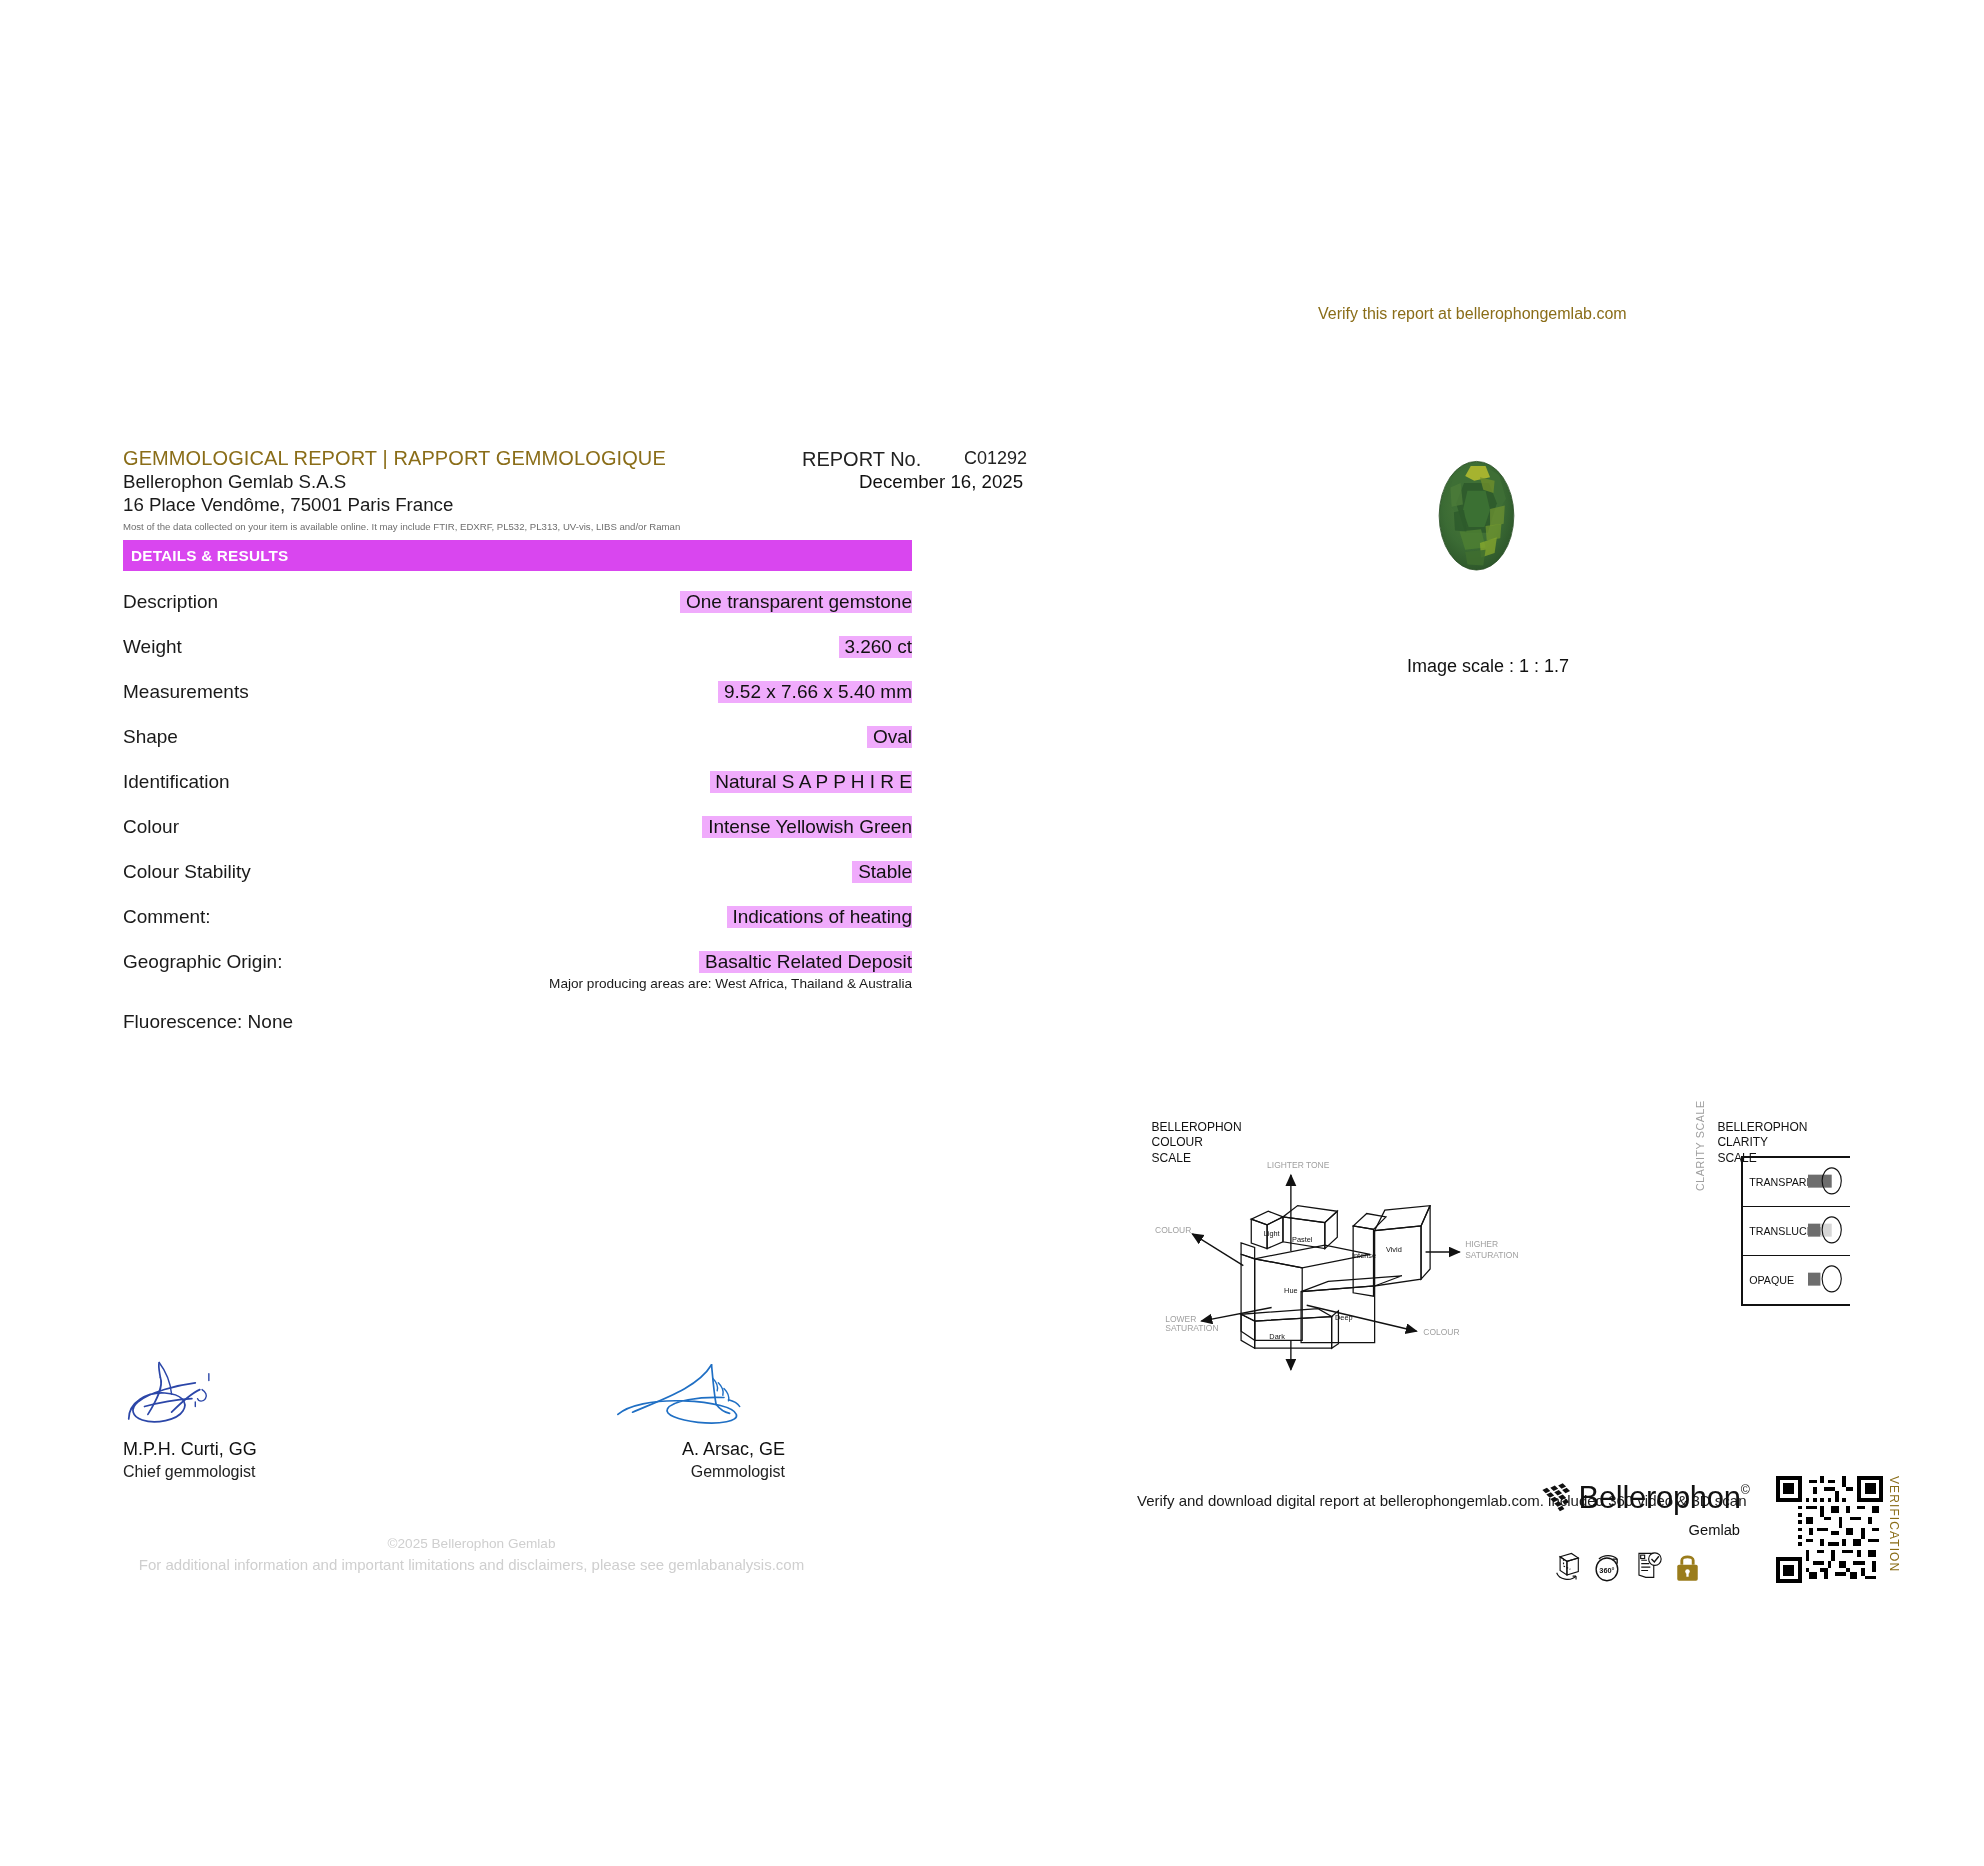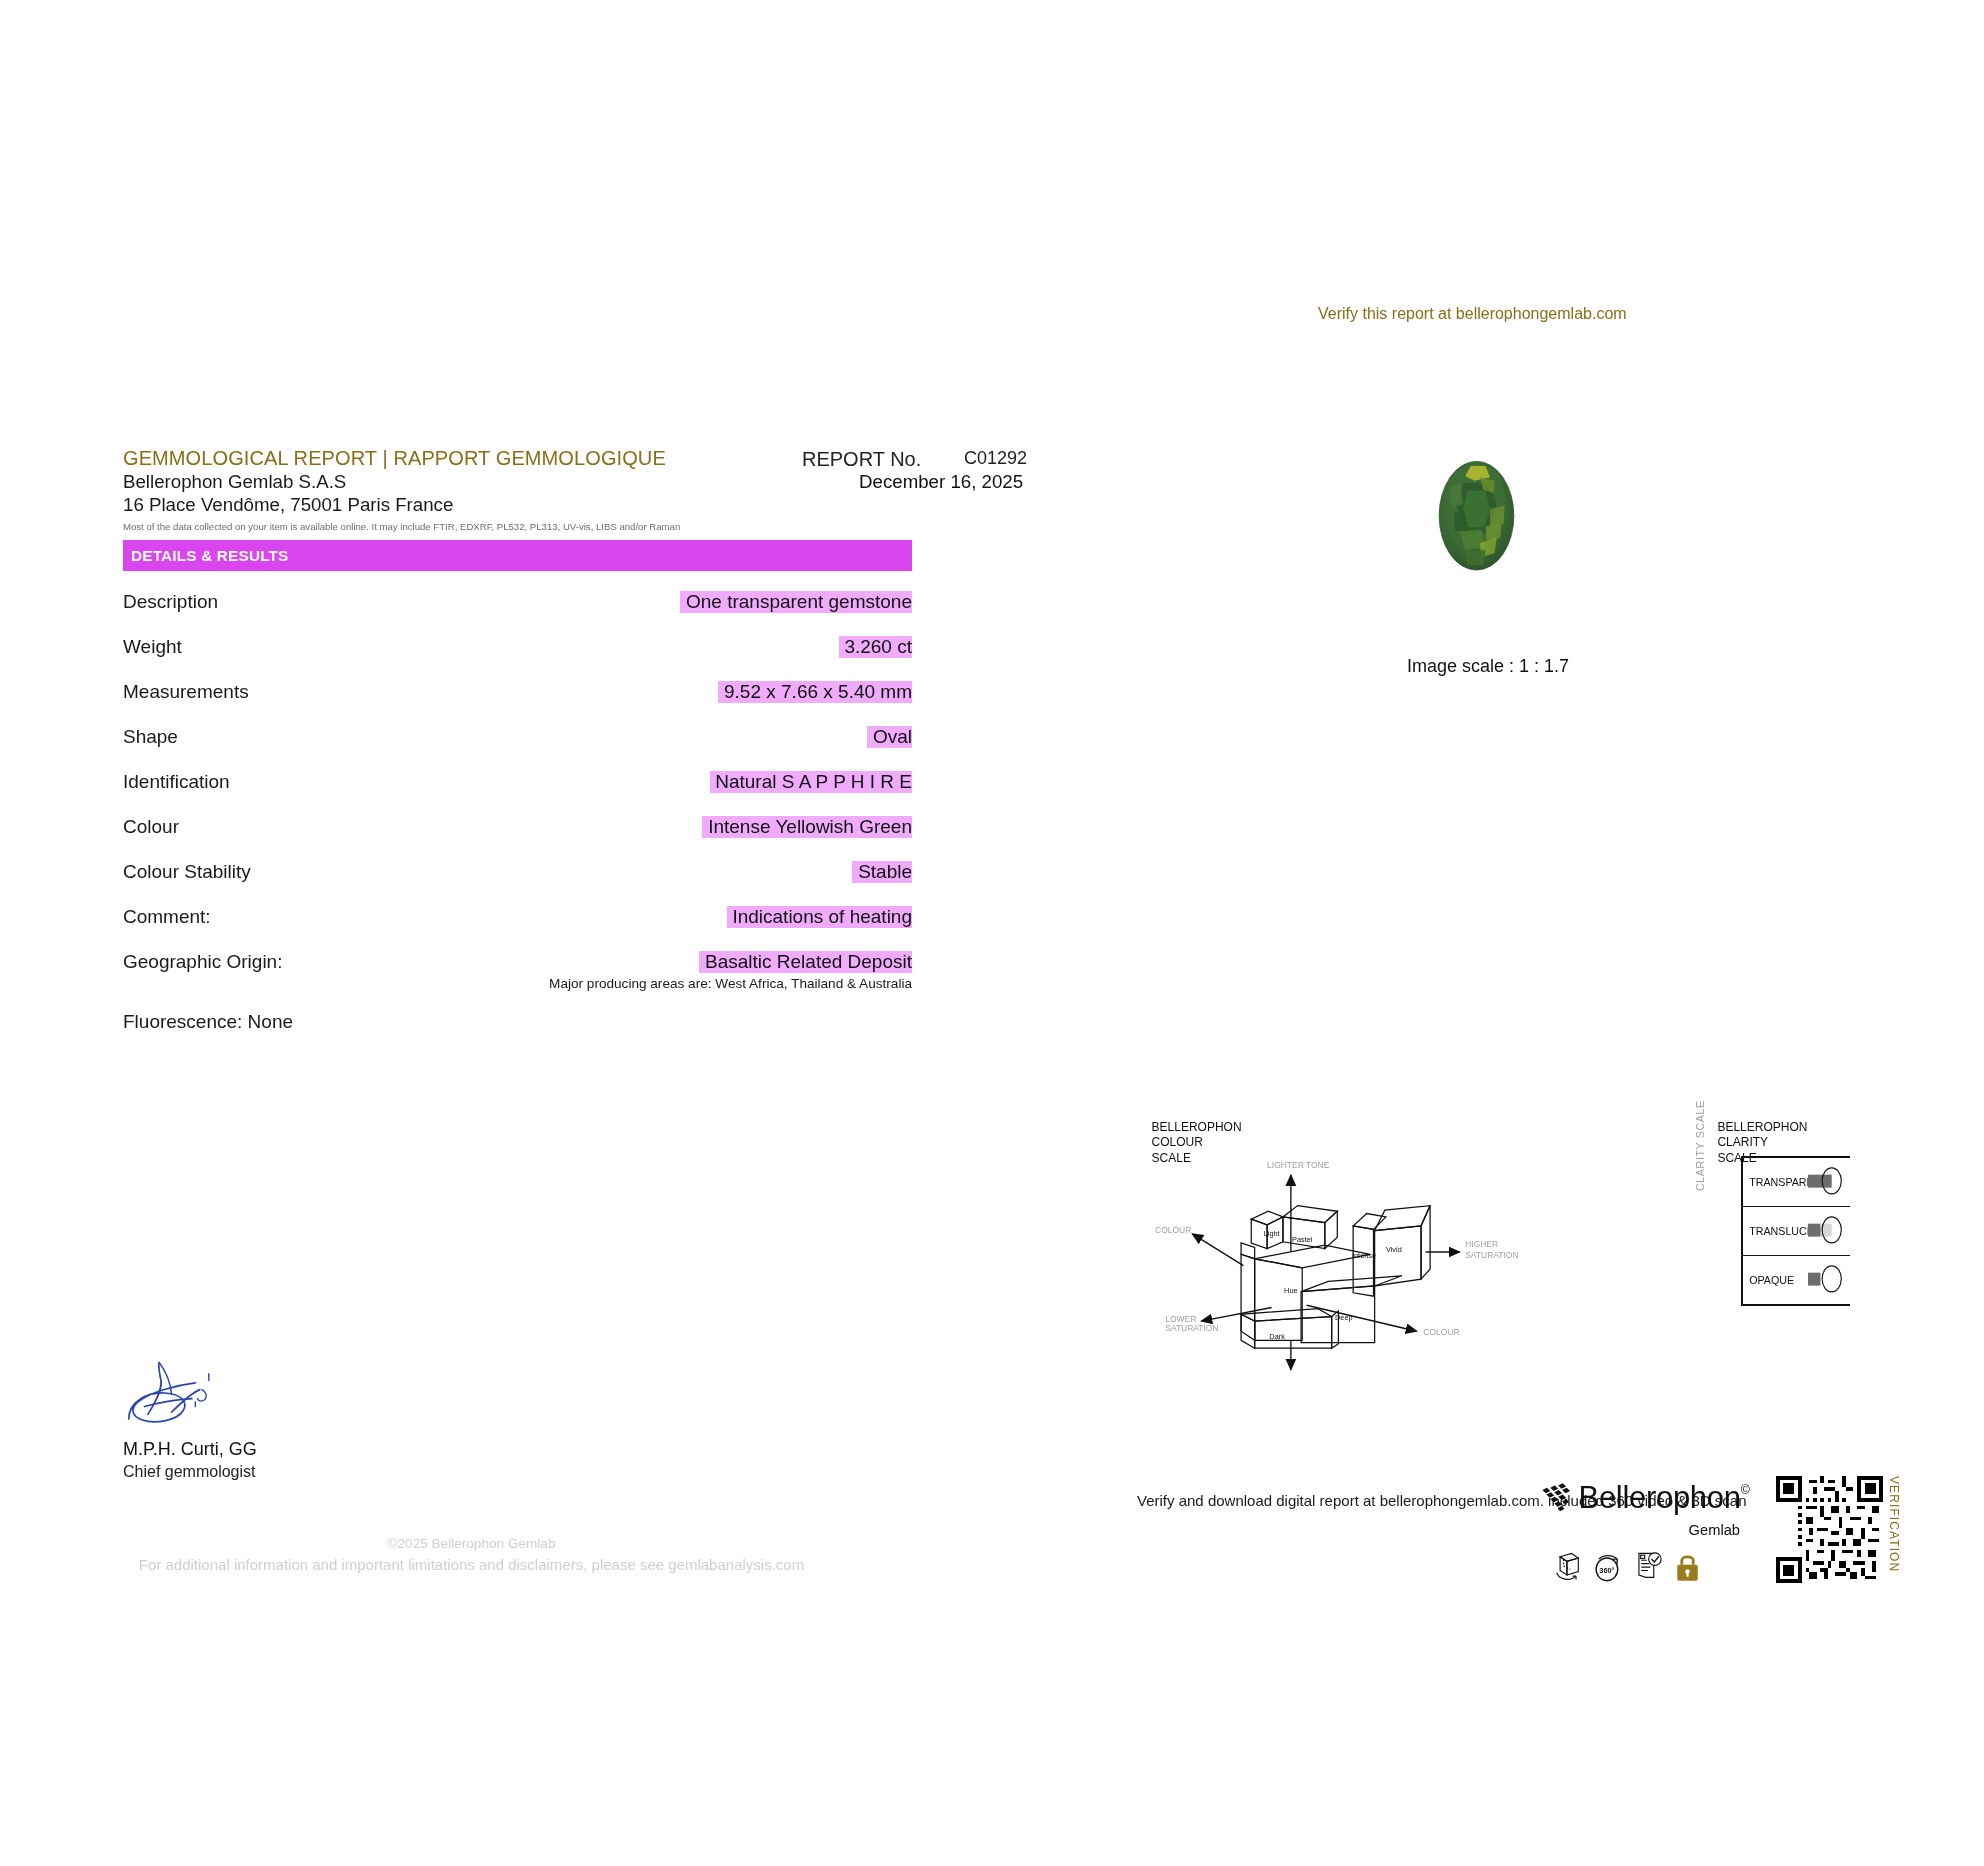--- a/index.html
+++ b/index.html
@@ -453,20 +453,38 @@
         <path d="M64 8 C76 24, 84 44, 86 64"></path>
         <path d="M140 56 C146 60, 150 66, 146 72 C142 78, 134 78, 132 72"></path>
         <path d="M152 40 L152 28"></path>
         <path d="M128 86 L128 78"></path>
       </g>
     </svg>
     <div class="sig-name">M.P.H. Curti, GG</div>
     <div class="sig-role">Chief gemmologist</div>
   </div>
 
+  <div class="sig-block sig-right">
+    <svg class="sig-svg" width="170" height="79" viewBox="0 0 300 140" style="margin-left:-2.3px">
+      <g fill="none" stroke="#1f6fc4" stroke-width="3" stroke-linecap="round">
+        <path d="M8 100 C26 84, 70 74, 124 76 C178 78, 214 88, 218 100 C222 112, 190 118, 150 114 C114 110, 90 100, 96 90 C104 76, 152 68, 196 70"></path>
+        <path d="M34 96 C90 72, 150 52, 174 12"></path>
+        <path d="M174 12 C176 34, 178 60, 182 82"></path>
+        <path d="M182 82 C188 90, 196 96, 206 98"></path>
+      </g>
+      <g fill="none" stroke="#1f6fc4" stroke-width="2.5" stroke-linecap="round">
+        <path d="M176 36 C182 42, 186 50, 184 58"></path>
+        <path d="M186 44 C192 50, 196 58, 194 66"></path>
+        <path d="M196 54 C202 60, 206 68, 204 76"></path>
+        <path d="M204 74 C212 76, 220 80, 224 86"></path>
+      </g>
+    </svg>
+    <div class="sig-name">A. Arsac, GE</div>
+    <div class="sig-role">Gemmologist</div>
+  </div>
 
 </div>
 
 <div class="copyright">
   <div class="c1">©2025 Bellerophon Gemlab</div>
   <div class="c2">For additional information and important limitations and disclaimers, please see gemlabanalysis.com</div>
 </div>
 
 <div class="gem-wrap">
   <svg width="91" height="116" viewBox="0 0 160 205">

